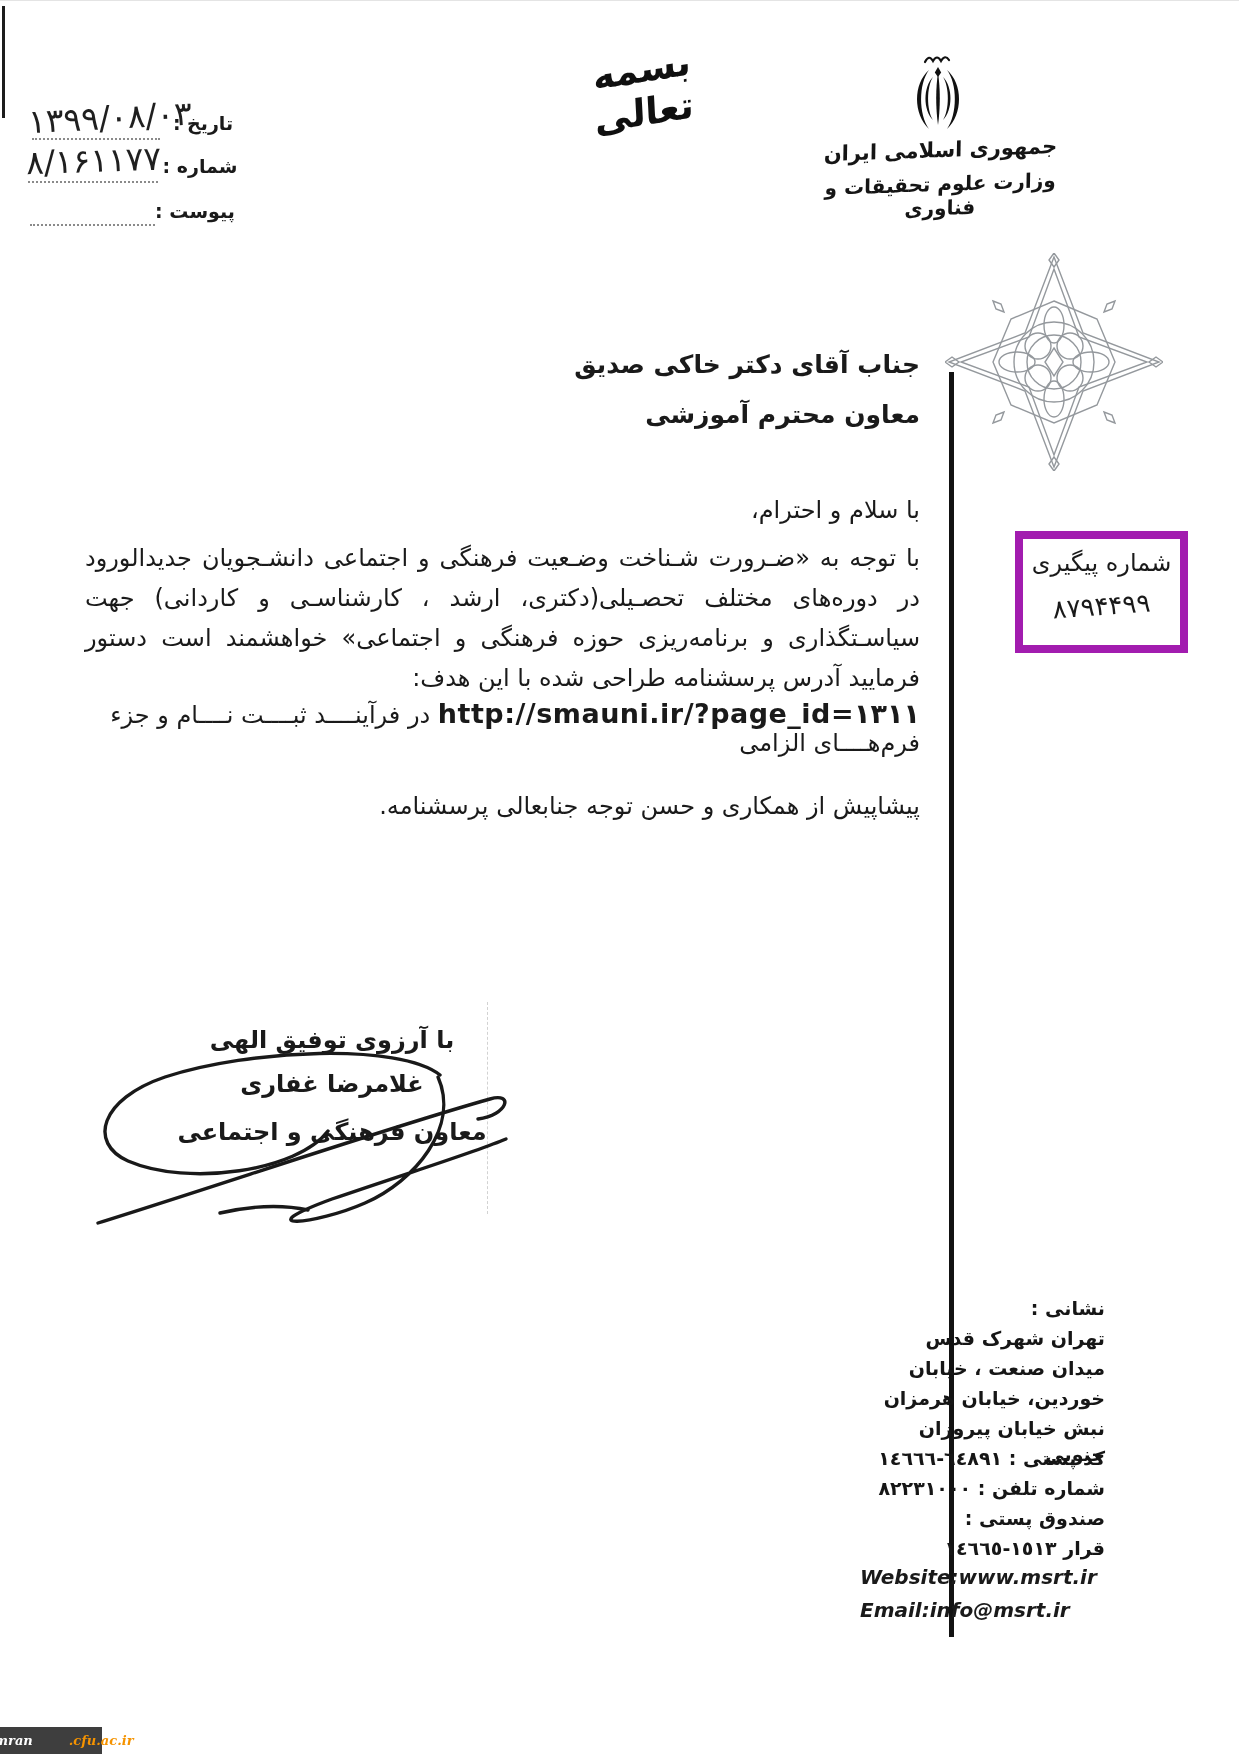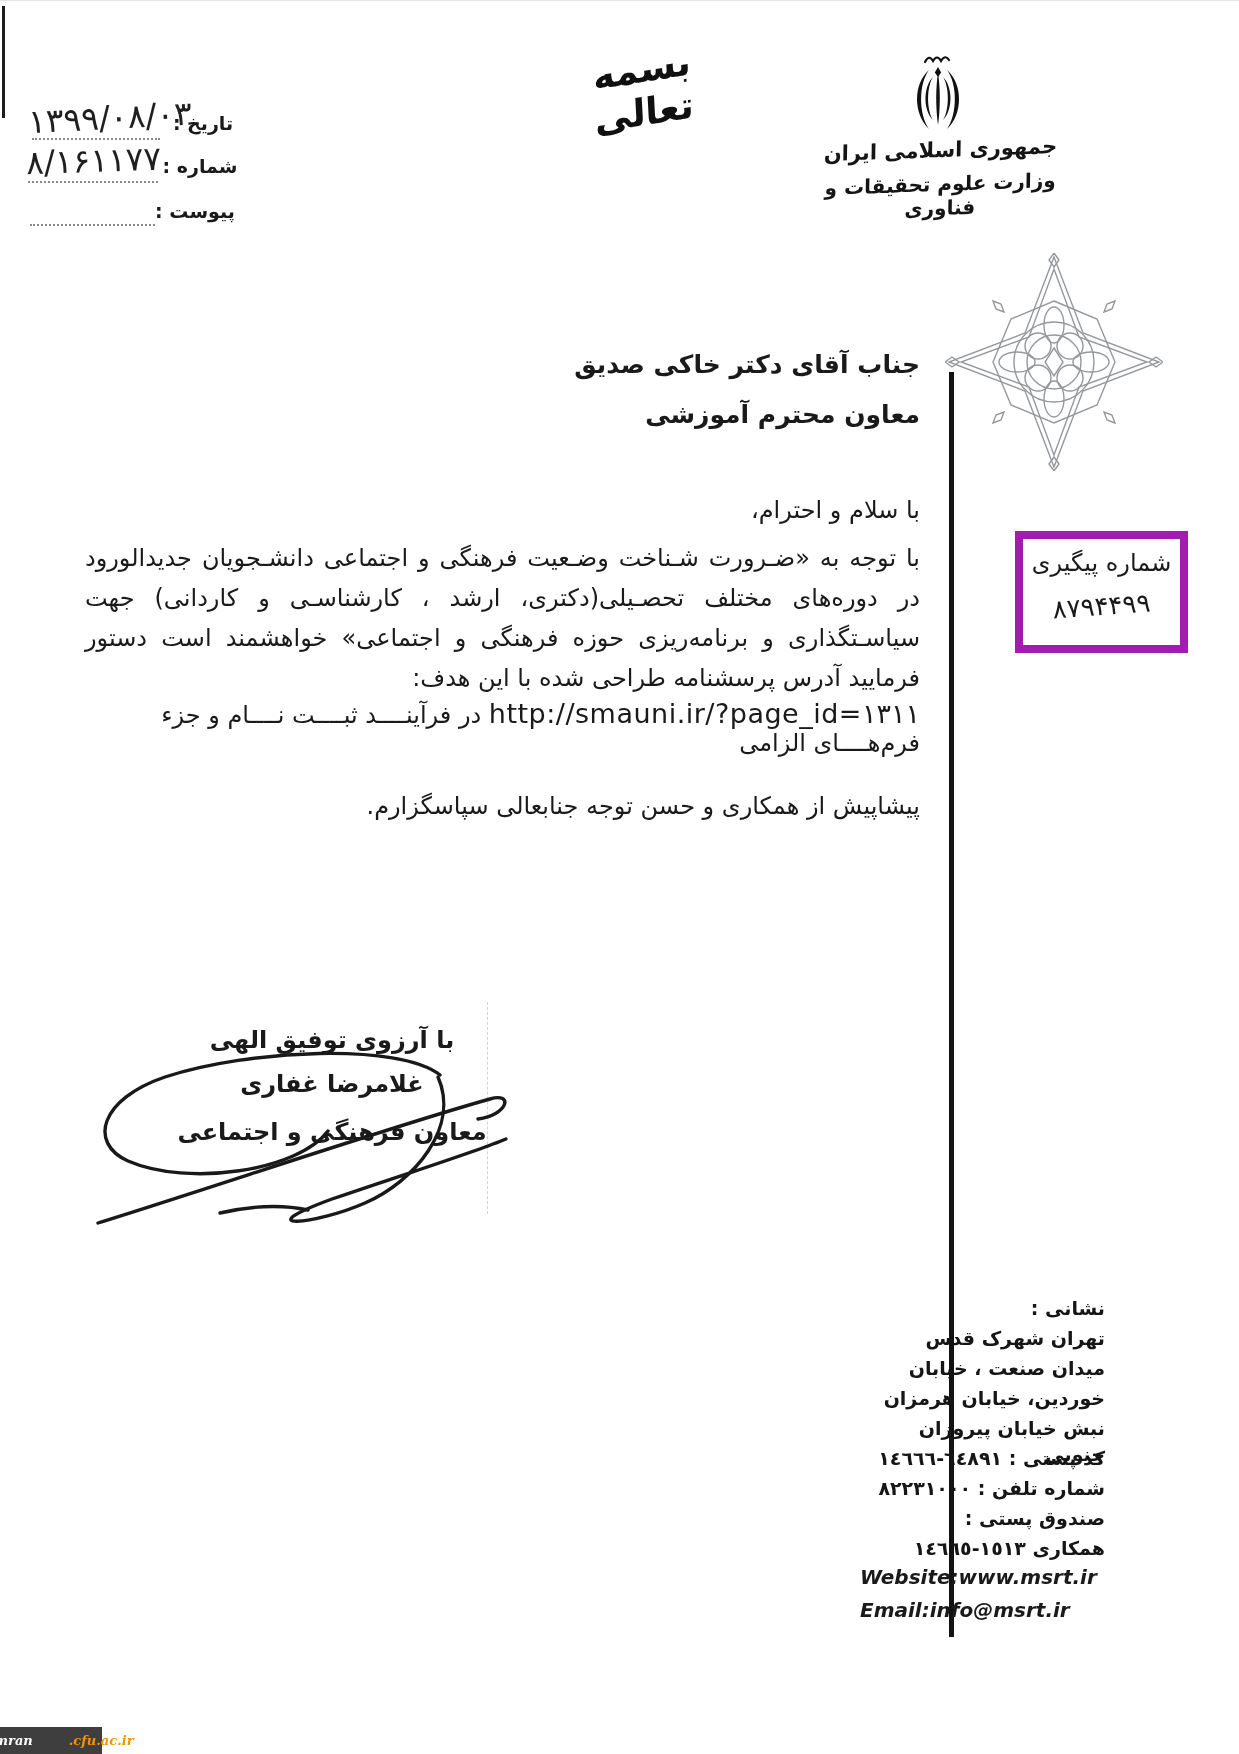--- a/index.html
+++ b/index.html
@@ -22,21 +22,21 @@
   .vrule{left:949px;top:372px;width:5px;height:1265px;background:#121212;}
   
   .track-box{left:1015px;top:531px;width:157px;height:106px;border:8px solid #a21caf;}
   .track-label{width:100%;text-align:center;top:10px;font-size:24px;}
   .track-value{width:100%;text-align:center;top:52px;font-size:26px;direction:ltr;
                transform:rotate(-4deg);letter-spacing:2px;}
   
   .b-bold{font-weight:bold;font-size:25px;text-align:right;width:835px;}
   .b-line{font-size:24px;width:835px;text-align:right;}
   .b-par{font-size:24px;width:835px;line-height:40px;text-align:justify;text-align-last:right;}
-  .url{font-weight:normal;font-size:27px;direction:ltr;unicode-bidi:embed;letter-spacing:.5px;text-align:center;}
+  .url{font-weight:bold;font-size:27px;direction:ltr;unicode-bidi:embed;letter-spacing:.5px;text-align:center;}
   .center-line{text-align:center;}
   
   .sig-line{font-weight:bold;font-size:24px;text-align:center;width:300px;}
   .sig-svg{pointer-events:none;}
   
   .addr{width:245px;text-align:right;font-weight:bold;font-size:19px;line-height:26px;color:#161616;}
   .addr-latin{font-family:"DejaVu Sans",sans-serif;font-style:italic;font-weight:bold;
               font-size:20px;direction:ltr;text-align:left;width:245px;}
   .num{direction:ltr;unicode-bidi:bidi-override;}
   
@@ -122,21 +122,21 @@
 
   <div class="abs b-line rtl" style="left:85px;top:496px;">با سلام و احترام،</div>
 
   <div class="abs b-par rtl" style="left:85px;top:538px;">با توجه به «ضـرورت شـناخت وضـعیت فرهنگی و اجتماعی دانشـجویان جدیدالورود در دوره‌های مختلف تحصـیلی(دکتری، ارشد ، کارشناسـی و کاردانی) جهت سیاسـتگذاری و برنامه‌ریزی حوزه فرهنگی و اجتماعی» خواهشمند است دستور فرمایید آدرس پرسشنامه طراحی شده با این هدف:</div>
 
   <div class="abs b-line rtl" style="left:85px;top:698px;">
     <span class="url">http://smauni.ir/?page_id=۱۳۱۱</span><span> در فرآینــــد ثبــــت نــــام و جزء فرم‌هــــای الزامی</span>
   </div>
 
 
-  <div class="abs b-line rtl" style="left:85px;top:792px;">پیشاپیش از همکاری و حسن توجه جنابعالی سپاسگزارم.</div>
+  <div class="abs b-line rtl" style="left:85px;top:792px;">پیشاپیش از همکاری و حسن توجه جنابعالی پرسشنامه.</div>
 
   <div class="abs sig-line rtl" style="left:182px;top:1026px;">با آرزوی توفیق الهی</div>
   <div class="abs sig-line rtl" style="left:182px;top:1070px;">غلامرضا غفاری</div>
   <div class="abs sig-line rtl" style="left:172px;top:1118px;width:320px;">معاون فرهنگی و اجتماعی</div>
 
   <div class="abs sig-svg" style="left:70px;top:1035px;width:440px;height:200px;">
     <svg width="440" height="200" viewBox="0 0 440 200">
       <g fill="none" stroke="#191919" stroke-width="3.4" stroke-linecap="round">
         <path d="M370,40 C330,8 180,14 95,42 C30,64 18,108 58,126 C118,152 228,136 258,96"></path>
         <path d="M368,42 C390,92 345,146 295,168 C245,190 175,196 262,164 C350,134 408,116 436,104"></path>
@@ -156,21 +156,21 @@
     <span>کد پستی : </span><span class="num">١٤٦٦٦-٦٤٨٩١</span>
   </div>
 
   <div class="abs addr rtl" style="left:860px;top:1475px;">
     <span>شماره تلفن : </span><span class="num">٨٢٢٣١٠٠٠</span>
   </div>
 
   <div class="abs addr rtl" style="left:860px;top:1505px;">صندوق پستی :</div>
 
   <div class="abs addr rtl" style="left:860px;top:1535px;">
-    <span>همکاری </span><span class="num">١٤٦٦٥-١٥١٣</span>
+    <span>قرار </span><span class="num">١٤٦٦٥-١٥١٣</span>
   </div>
 
   <div class="abs addr-latin" style="left:860px;top:1565px;">Website:www.msrt.ir</div>
   <div class="abs addr-latin" style="left:860px;top:1598px;">Email:info@msrt.ir</div>
 
   <div class="abs badge">
     <span class="wm-a">chamran</span>
       <span class="wm-b">.cfu.ac.ir</span>
   </div>
 

